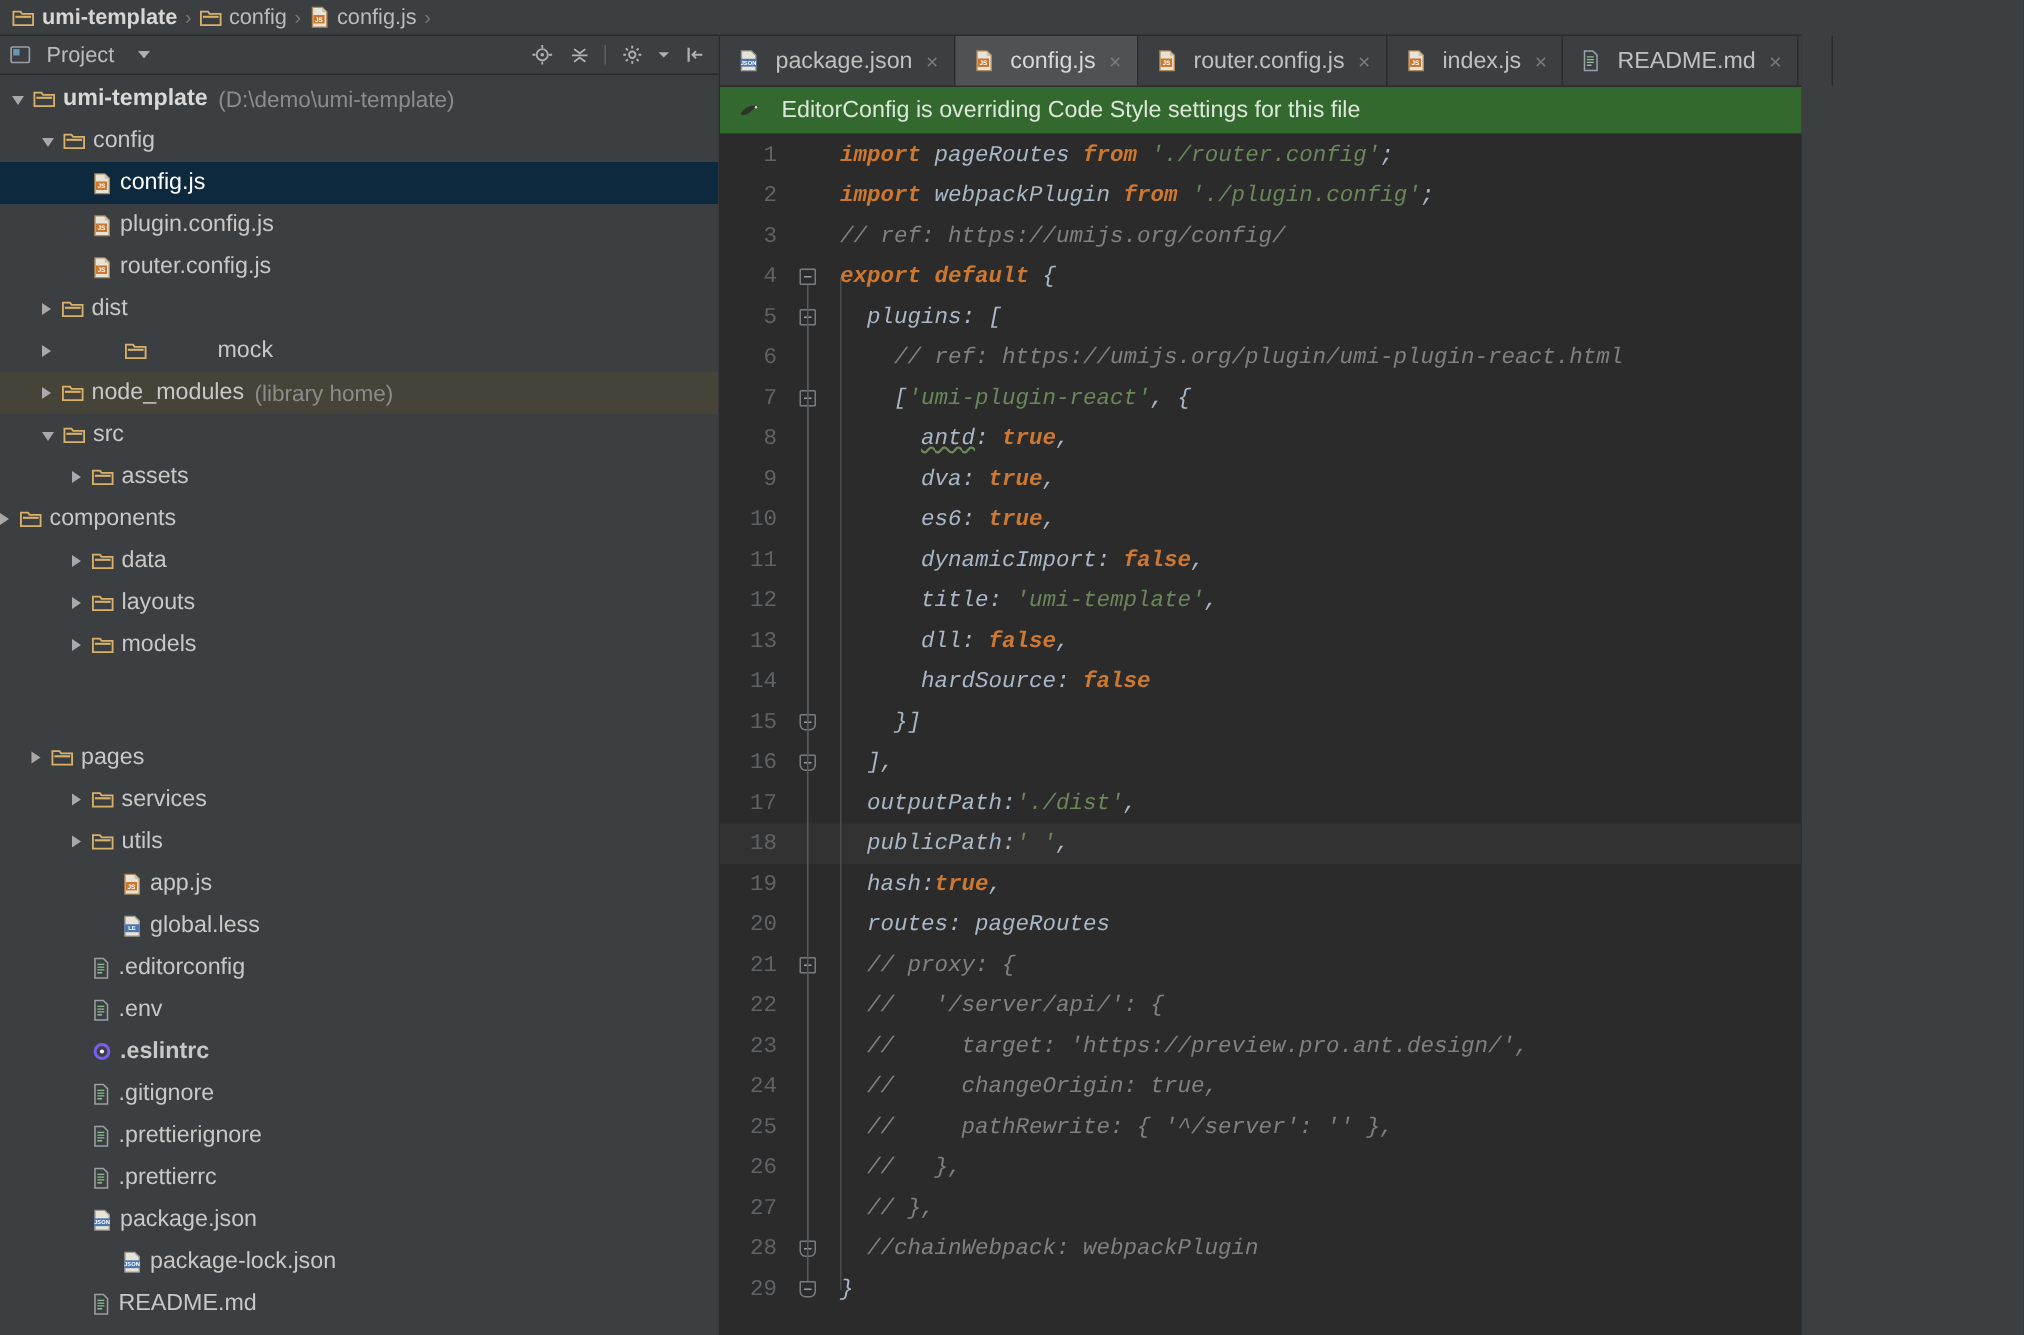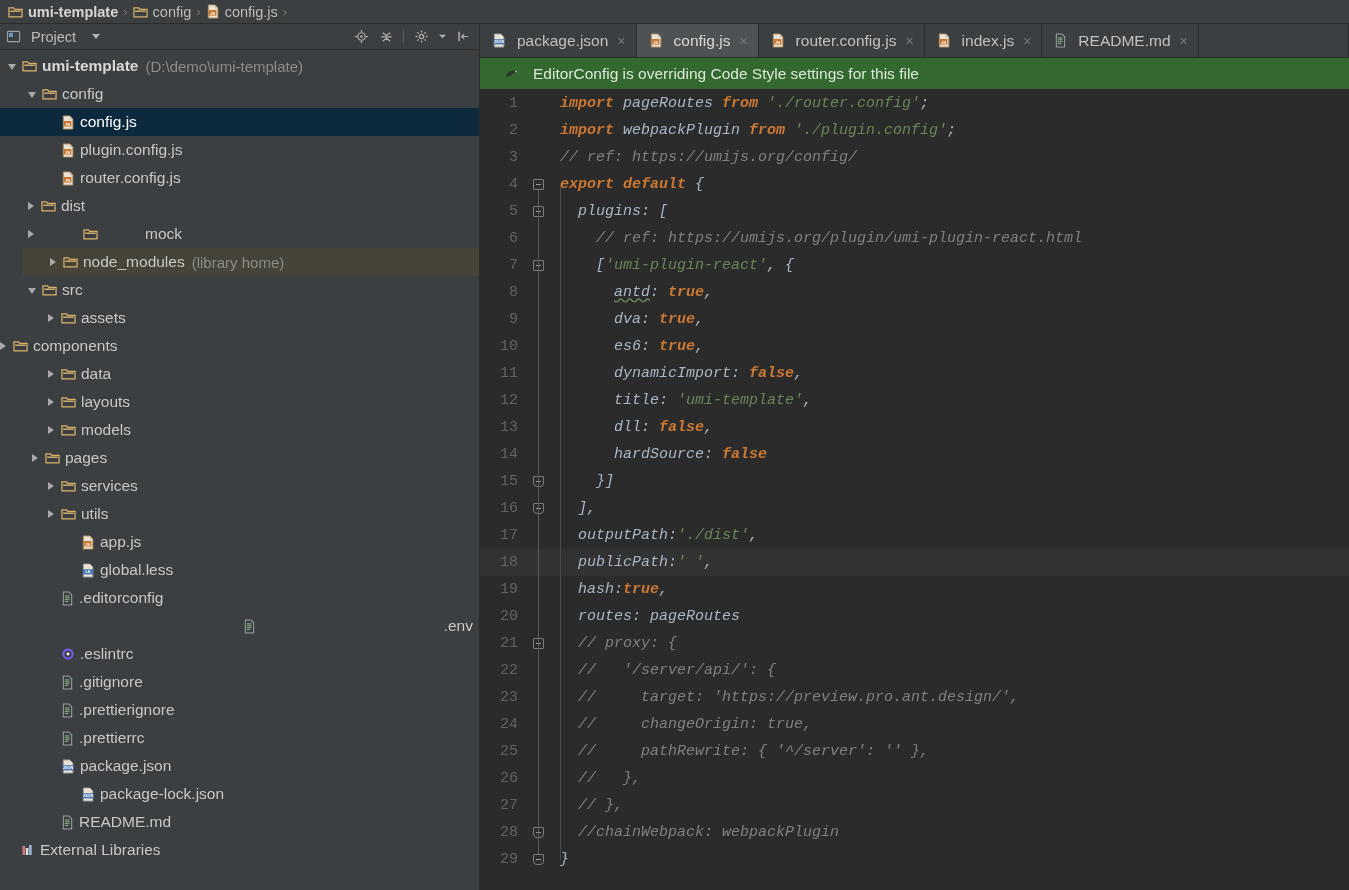--- a/index.html
+++ b/index.html
@@ -2,21 +2,21 @@
 <html><head>
 <meta charset="utf-8">
 <style>
   * { box-sizing: border-box; margin: 0; padding: 0; }
   html, body {
     width: 1349px; height: 890px;
     background: #3c3f41;
     font-family: "Liberation Sans", sans-serif;
     overflow: hidden;
   }
-  #app { position: relative; width: 1349px; height: 890px; display: flex; flex-direction: column; }
+  #app { position: relative; width: 1201px; height: 890px; display: flex; flex-direction: column; }
 
   
   .navbar {
     height: 24px; flex: 0 0 24px;
     background: #3c3f41;
     display: flex; align-items: center;
     padding-left: 8px;
     border-bottom: 1px solid #2b2b2b;
   }
   .crumb { display: flex; align-items: center; font-size: 14.5px; color: #bbbbbb; }
@@ -57,21 +57,21 @@
     background: #3c3f41;
     padding-top: 2px;
     font-size: 15.5px;
     color: #c8c8c8;
   }
   .row {
     height: 28px; display: flex; align-items: center;
     white-space: nowrap; padding-right: 6px;
   }
   .row.selected { background: #0d293e; color: #ffffff; }
-  .row.libhome { background: #464339; margin-left: 22px; }
+  .row.libhome { background: #464339; }
   .arrow {
     width: 0; height: 0; flex: 0 0 auto;
     border-top: 4.5px solid transparent; border-bottom: 4.5px solid transparent;
     border-left: 6px solid #a9a9a9;
     margin-right: 7px;
   }
   .arrow.open {
     border-left: 4.5px solid transparent; border-right: 4.5px solid transparent;
     border-top: 6px solid #a9a9a9; border-bottom: 0;
     margin-right: 6px; margin-top: 2px;
@@ -98,21 +98,21 @@
     cursor: pointer;
   }
   .tab.active { background: #4e5254; color: #d8d8d8; }
   .tab .x { color: #7a7a7a; font-size: 14px; margin-left: 3px; }
   .tabfill { flex: 1 1 auto; border-bottom: 0; }
 
   .notify {
     height: 32px; flex: 0 0 32px;
     background: #33682f;
     display: flex; align-items: center;
-    padding-left: 24px; gap: 8px;
+    padding-left: 12px; gap: 8px;
     color: #dbe8d8; font-size: 15.5px;
     border-bottom: 1px solid #2b2b2b;
   }
 
   .editor {
     flex: 1 1 auto; position: relative; min-height: 0;
     background: #2b2b2b; overflow: hidden;
     font-family: "Liberation Mono", "DejaVu Sans Mono", monospace;
     font-size: 15px;
   }
@@ -378,21 +378,21 @@
           <div class="row" style="padding-left: 48px;">
             <span class="arrow "></span>
             <span class="ico">
               <svg width="15" height="14" viewBox="0 0 16 14">
                 <path d="M1 2.5h5l1.2 1.6H15v8H1z" fill="none" stroke="#d9b26a" stroke-width="1.3"></path>
                 <rect x="2.4" y="5.4" width="11.2" height="1.5" fill="#d9b26a"></rect>
               </svg>
             </span>
             <span class="nm">models</span>
           </div>
-          <div class="row" style="padding-left: 32px;">
+          <div class="row" style="padding-left: 21px; margin-top: 47px;">
             <span class="arrow "></span>
             <span class="ico">
               <svg width="15" height="14" viewBox="0 0 16 14">
                 <path d="M1 2.5h5l1.2 1.6H15v8H1z" fill="none" stroke="#d9b26a" stroke-width="1.3"></path>
                 <rect x="2.4" y="5.4" width="11.2" height="1.5" fill="#d9b26a"></rect>
               </svg>
             </span>
             <span class="nm">pages</span>
           </div>
           <div class="row" style="padding-left: 48px;">
@@ -441,31 +441,31 @@
           <div class="row" style="padding-left: 48px;">
             <span class="arrow blank"></span>
             <span class="ico">
               <svg width="13" height="15" viewBox="0 0 14 16">
                 <path d="M2.5 1h6l3 3V15h-9z" fill="none" stroke="#9aa0a6" stroke-width="1.1"></path>
                 <path d="M4.2 5.2h5M4.2 7.2h5M4.2 9.2h5M4.2 11.2h3.4" stroke="#8fbf8f" stroke-width="1"></path>
               </svg>
             </span>
             <span class="nm">.editorconfig</span>
           </div>
-          <div class="row" style="padding-left: 48px; justify-content: space-between;">
+          <div class="row" style="padding-left: 48px;">
             <span class="arrow blank"></span>
             <span class="ico">
               <svg width="13" height="15" viewBox="0 0 14 16">
                 <path d="M2.5 1h6l3 3V15h-9z" fill="none" stroke="#9aa0a6" stroke-width="1.1"></path>
                 <path d="M4.2 5.2h5M4.2 7.2h5M4.2 9.2h5M4.2 11.2h3.4" stroke="#8fbf8f" stroke-width="1"></path>
               </svg>
             </span>
             <span class="nm">.env</span>
           </div>
-          <div class="row" style="padding-left: 48px;">
+          <div class="row" style="padding-left: 48px; font-weight: bold;">
             <span class="arrow blank"></span>
             <span class="ico">
               <svg width="14" height="14" viewBox="0 0 14 14">
                 <circle cx="7" cy="7" r="4.6" fill="none" stroke="#7a5cf0" stroke-width="2"></circle>
                 <circle cx="7" cy="7" r="1.4" fill="#ffffff"></circle>
               </svg>
             </span>
             <span class="nm">.eslintrc</span>
           </div>
           <div class="row" style="padding-left: 48px;">

